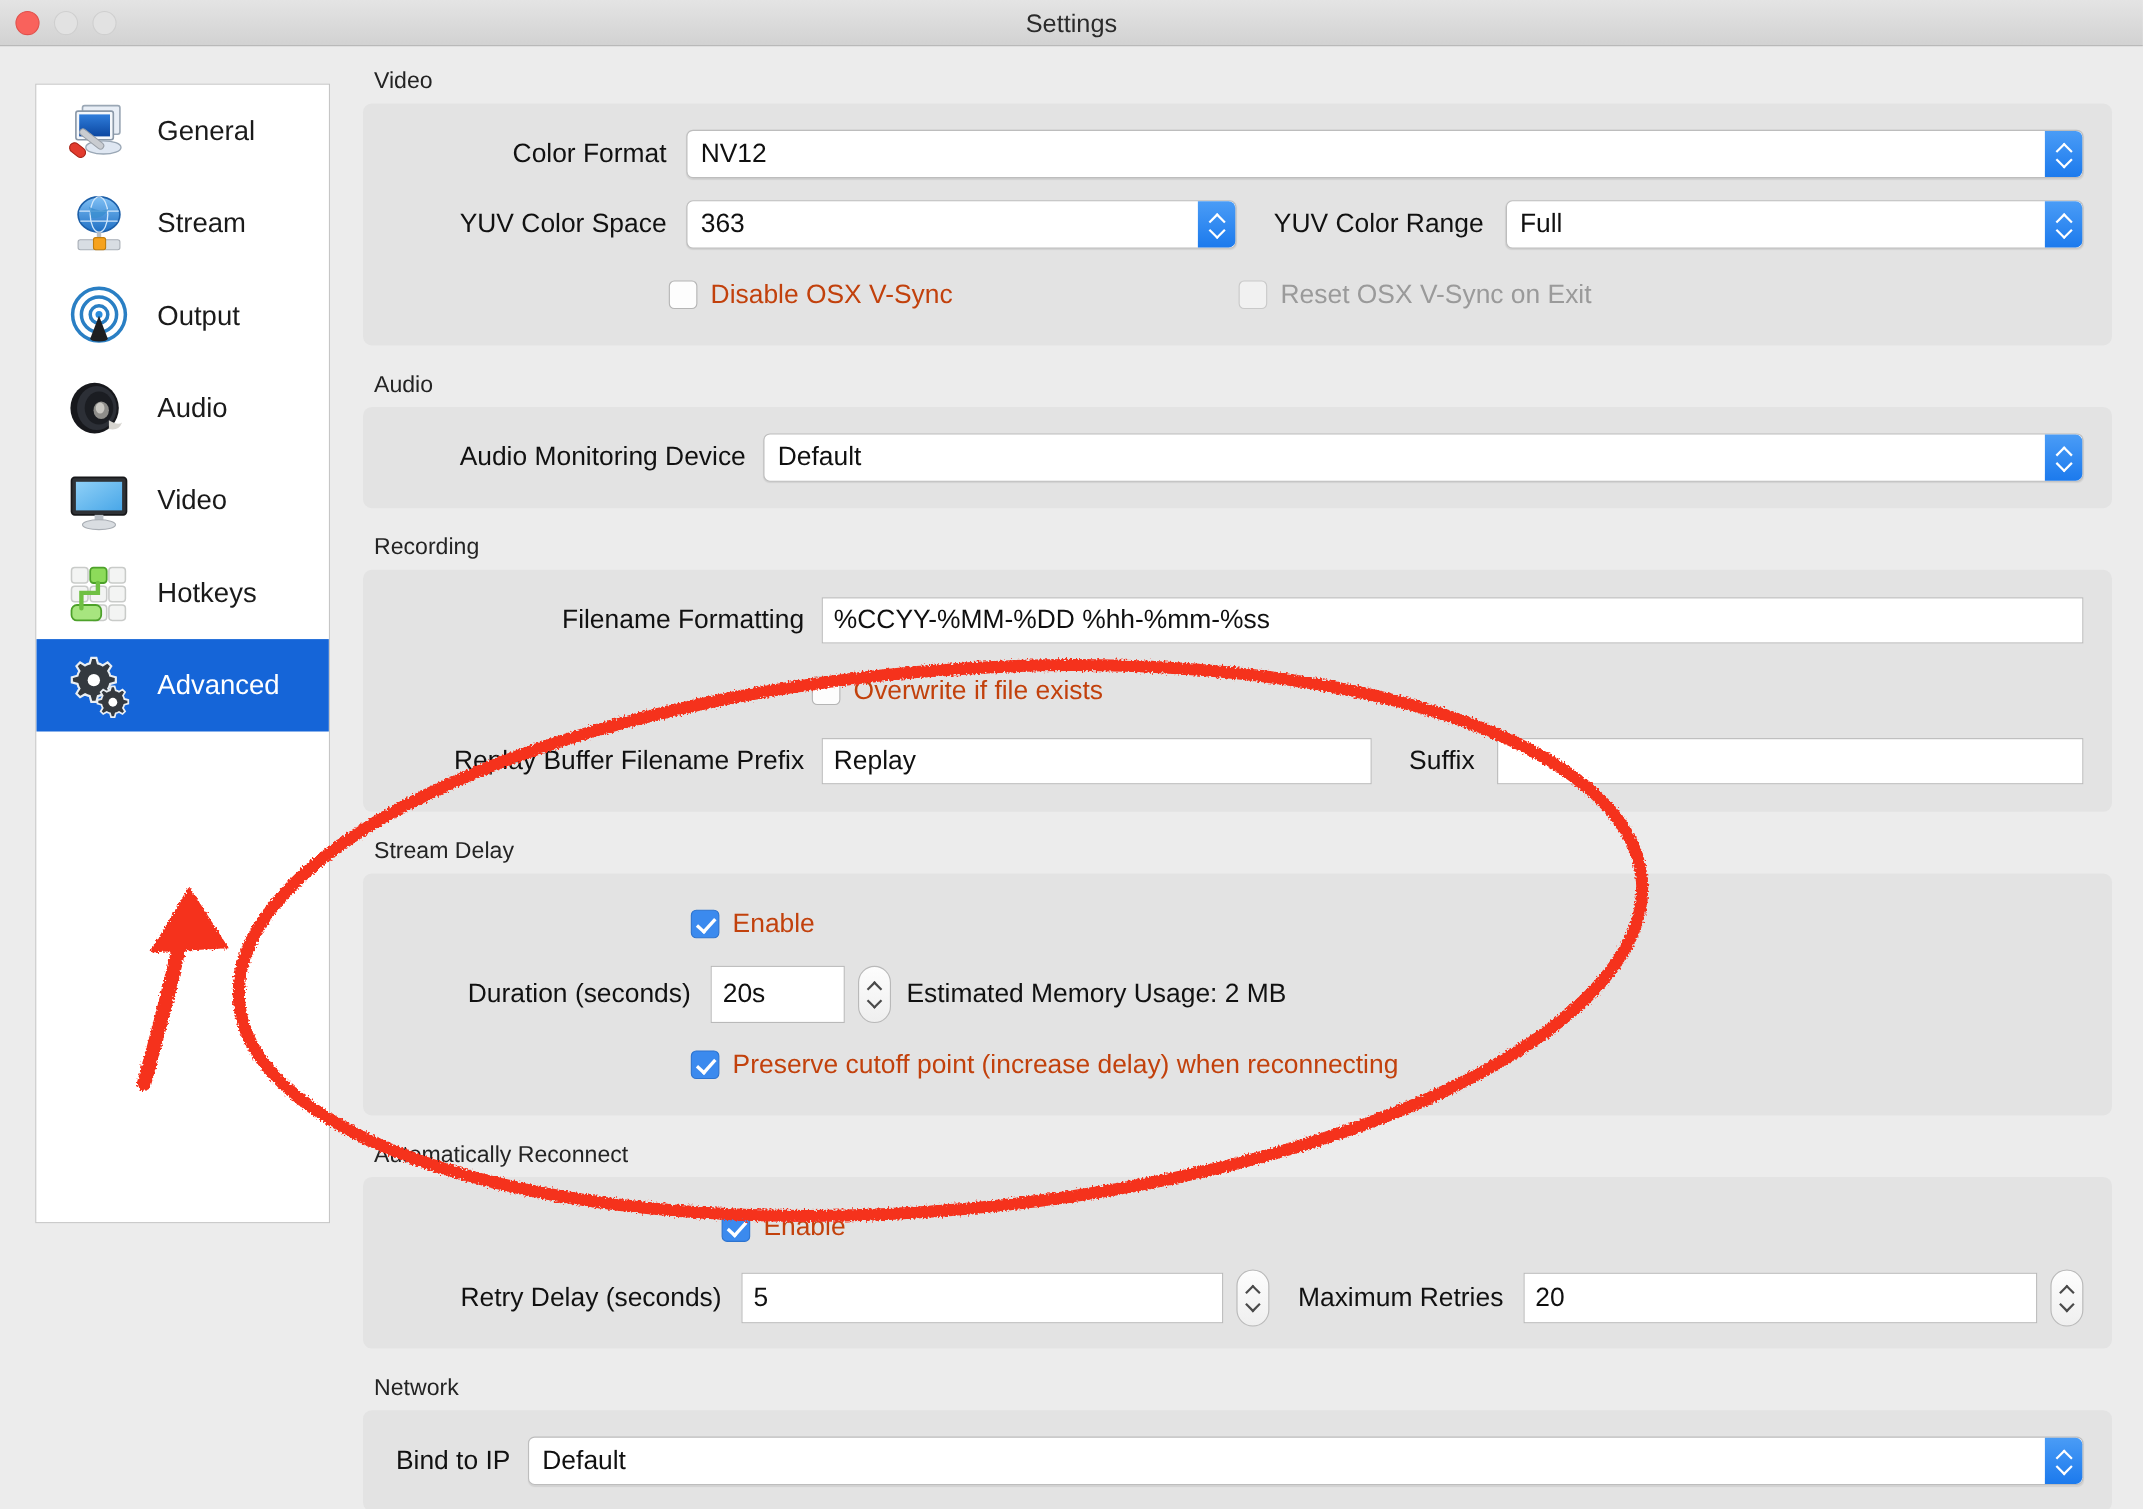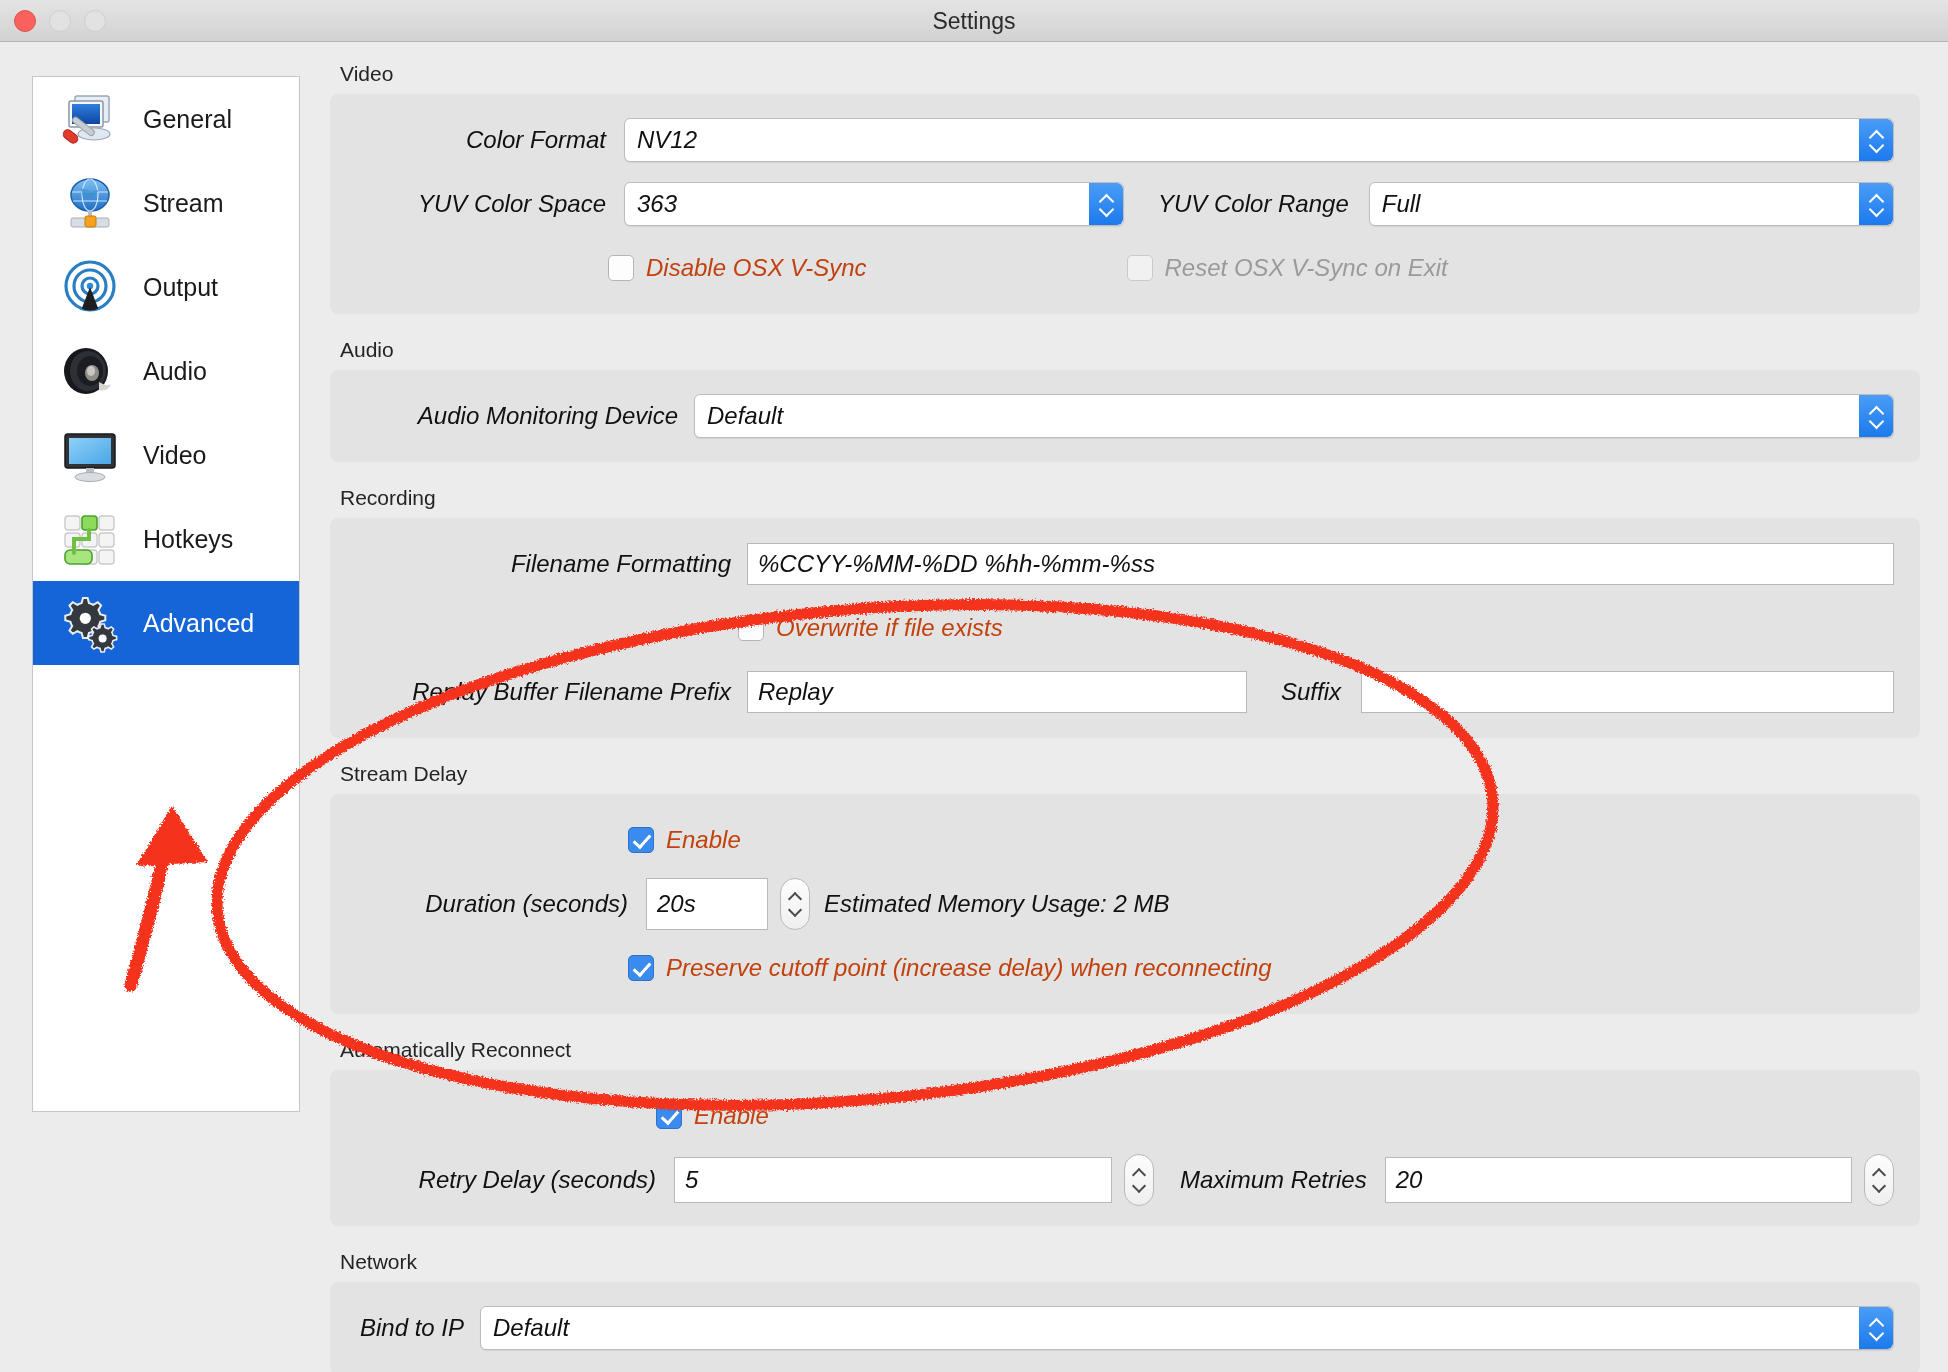--- a/index.html
+++ b/index.html
@@ -52,21 +52,20 @@
   }
   .group-title {
     font-size: 21px; color: #242424;
     margin: 0 0 8px 10px;
   }
   .panel {
     background: #e3e3e3;
     border-radius: 8px;
     padding: 14px 26px;
     margin-bottom: 24px;
-    font-style: italic;
   }
   .row { display: flex; align-items: center; height: 64px; }
   .row-label {
     font-size: 24px; color: #111; text-align: right;
     white-space: nowrap;
   }
 
   
   .combo {
     position: relative; height: 44px;

